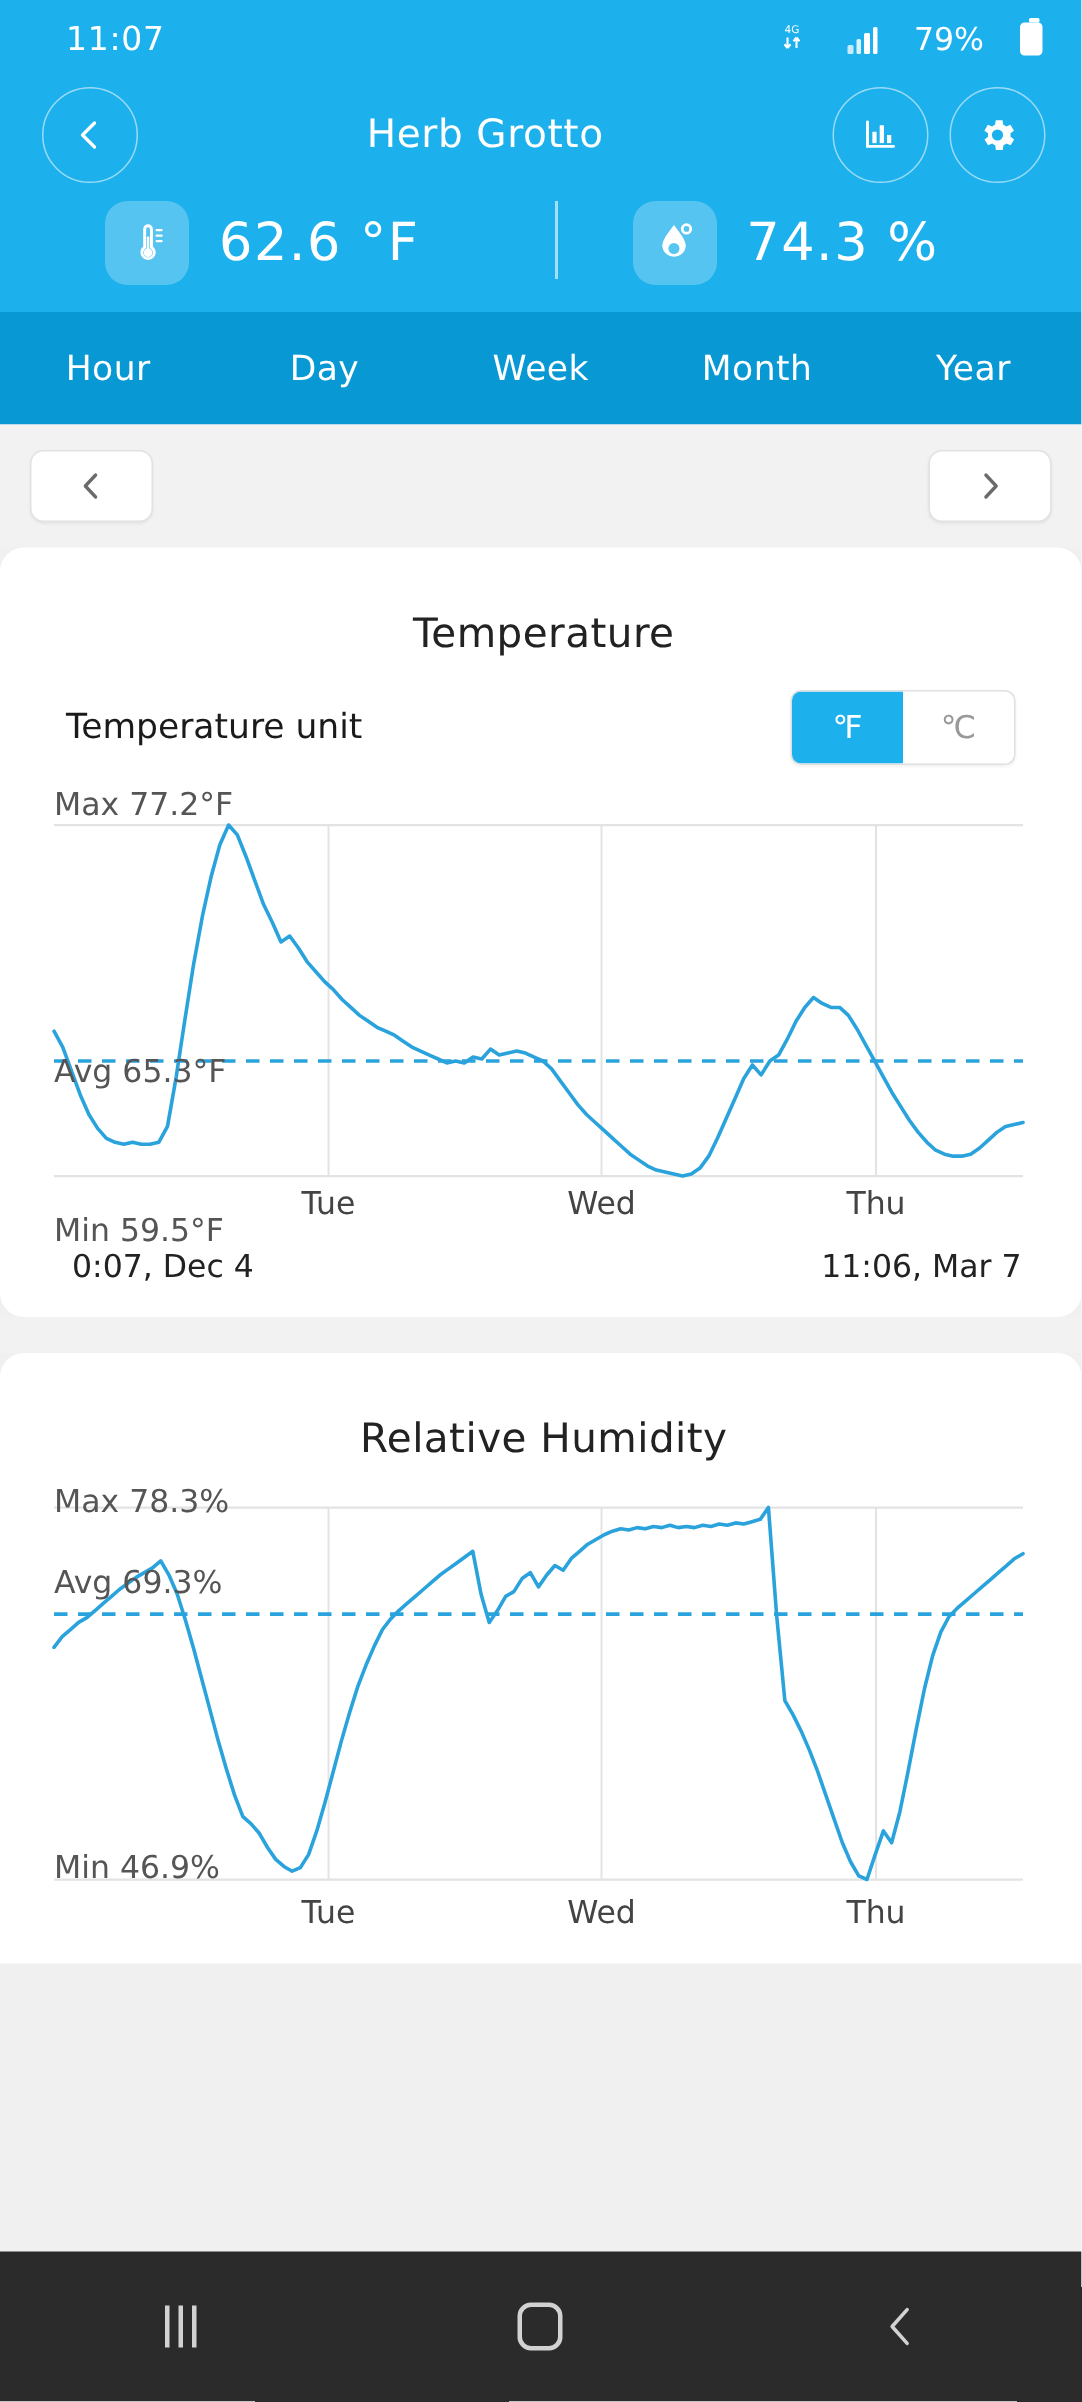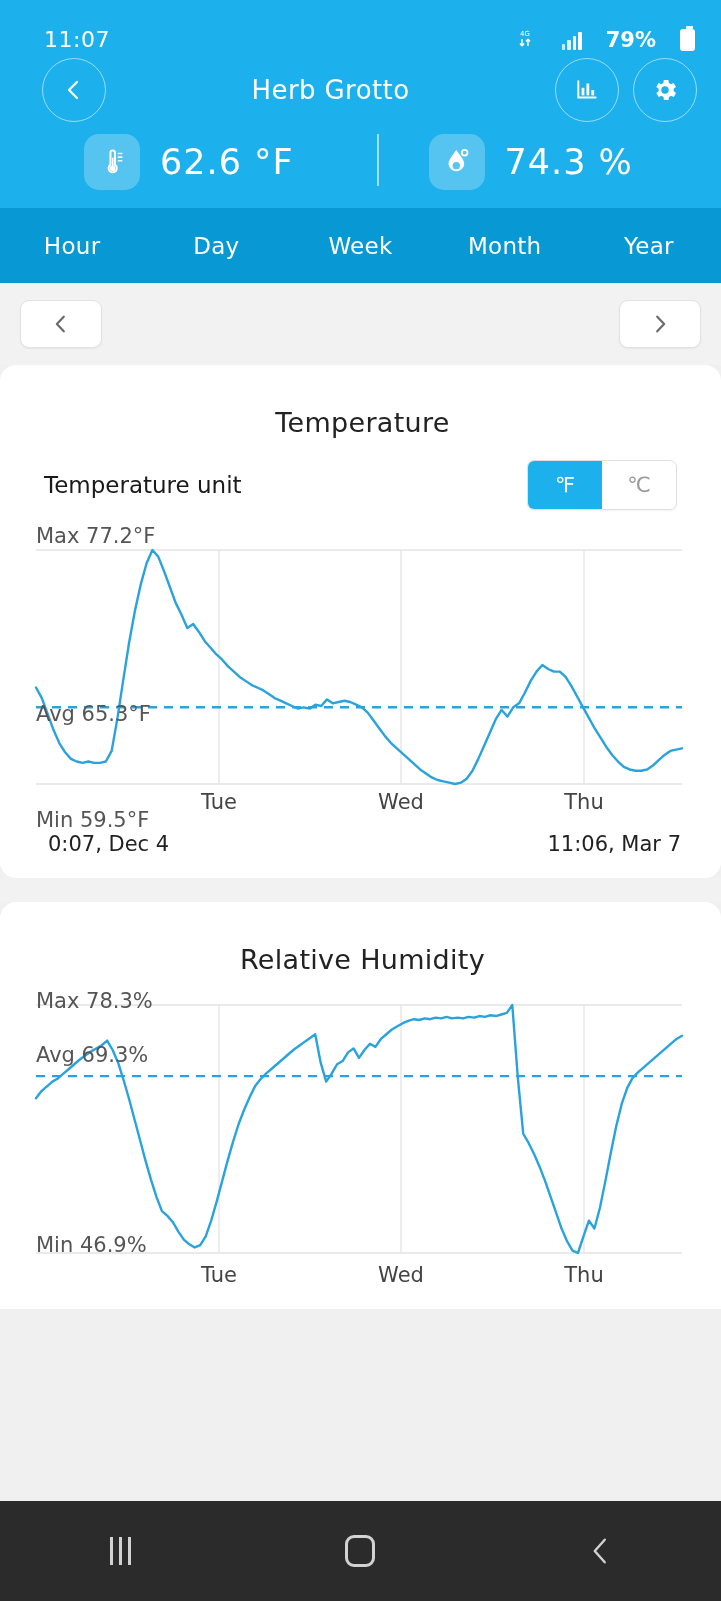--- a/index.html
+++ b/index.html
@@ -8,40 +8,40 @@
     font-family:"DejaVu Sans", sans-serif;
     background:#ffffff;
     overflow:hidden;
     position:relative;
   }
   .phone { width:721px; height:1601px; position:relative; background:#f0f0f0; }
 
   
   .statusbar {
     height:52px; background:#1cb0ec; color:#fff;
-    display:flex; align-items:flex-end; justify-content:space-between;
+    display:flex; align-items:center; justify-content:space-between;
     padding:0 26px 0 44px;
   }
   .status-time { font-size:22px; letter-spacing:.5px; }
   .status-right { display:flex; align-items:center; gap:24px; }
   .sig-icon { display:flex; align-items:flex-end; gap:2px; height:19px; }
   .sig-icon i { display:block; width:3.5px; background:#fff; border-radius:1px; }
   .sig-icon i:nth-child(1){height:6px;opacity:.75}
   .sig-icon i:nth-child(2){height:10px;opacity:.85}
   .sig-icon i:nth-child(3){height:14px;}
   .sig-icon i:nth-child(4){height:18px;}
-  .batt-pct { font-size:21px; font-weight:bold; }
+  .batt-pct { font-size:21px; font-weight:normal; }
   .batt {
     width:15px; height:22px; border:2px solid #fff; border-radius:3px;
     position:relative; background:#fff;
   }
   .batt:before{content:"";position:absolute;top:-5px;left:3.5px;width:7px;height:3px;background:#fff;border-radius:1px;}
 
   
-  .appheader { background:#1cb0ec; color:#fff; padding:0 0 14px 18px; }
+  .appheader { background:#1cb0ec; color:#fff; padding:0 0 14px 4px; }
   .hdr-row {
     display:flex; align-items:center; justify-content:space-between;
     padding:0 24px; height:76px;
   }
   .circ-btn {
     width:64px; height:64px; border-radius:50%;
     border:1.6px solid rgba(255,255,255,.55);
     display:flex; align-items:center; justify-content:center;
     flex:0 0 auto;
   }

